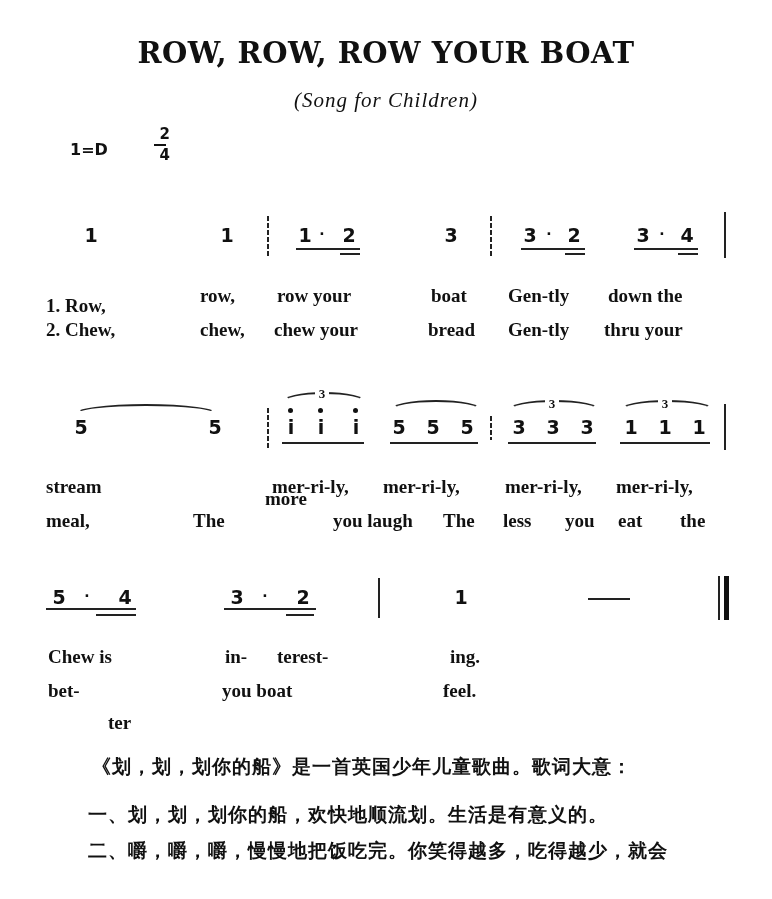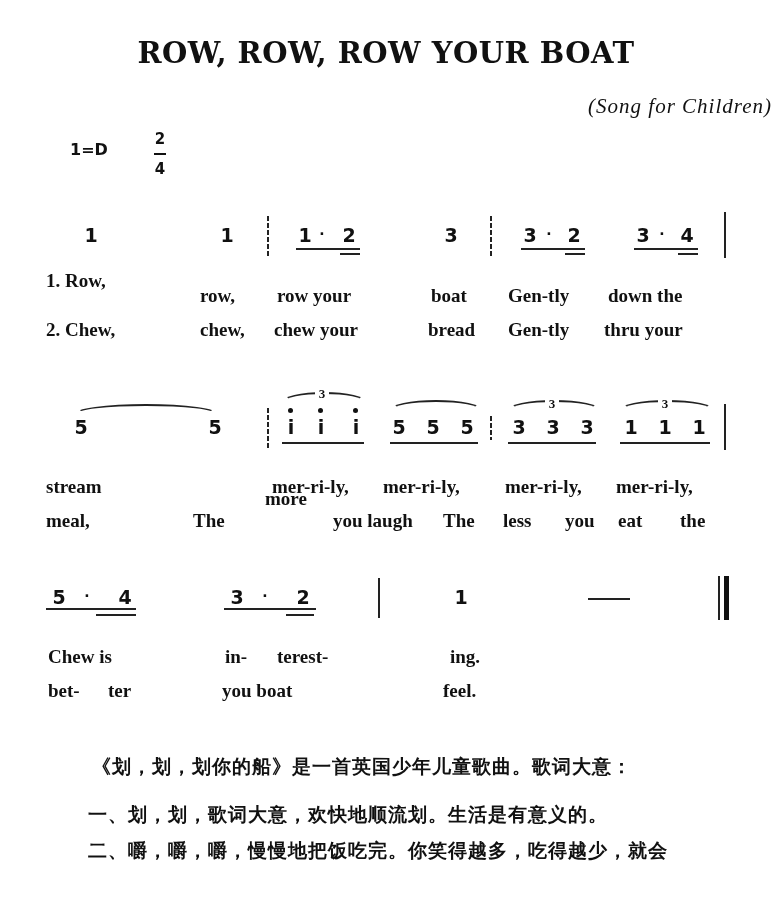--- a/index.html
+++ b/index.html
@@ -8,26 +8,26 @@
     color: #111111;
     font-family: "DejaVu Serif", serif;
   }
   .abs { position: absolute; }
   .title {
     left: 0; width: 772px; top: 36px; text-align: center;
     font-family: "DejaVu Serif", serif; font-weight: bold; font-size: 29px;
     letter-spacing: 0.5px;
   }
   .subtitle {
-    left: 0; width: 772px; top: 94px; text-align: right;
+    left: 0; width: 772px; top: 88px; text-align: center;
     font-family: "Liberation Serif", serif; font-style: italic; font-size: 21px;
     letter-spacing: 1px;
   }
   .key { left: 70px; top: 140px; font-family: "DejaVu Sans", sans-serif; font-weight: bold; font-size: 16px; }
-  .timesig { left: 150px; top: 126px; width: 20px; text-align: center; font-family: "DejaVu Sans", sans-serif; font-weight: bold; font-size: 15px; line-height: 26px; }
+  .timesig { left: 150px; top: 126px; width: 20px; text-align: right; font-family: "DejaVu Sans", sans-serif; font-weight: bold; font-size: 15px; line-height: 17px; }
   .timesig .bar { display:block; width: 12px; height: 2px; background:#111; margin: 1px auto; }
 
   .note {
     font-family: "DejaVu Sans", sans-serif; font-weight: bold; font-size: 19px;
     width: 18px; text-align: center;
   }
   .dotsep { font-family: "DejaVu Sans", sans-serif; font-weight: bold; font-size: 14px; width: 14px; text-align:center; }
   .barline { width: 2px; background: #222; }
   .barline.dash { background: repeating-linear-gradient(#222 0 5px, transparent 5px 7px); }
   .uline { height: 2px; background: #222; }
@@ -79,21 +79,21 @@
   <div class="abs uline" style="left:521px;top:248px;width:64px"></div>
   <div class="abs uline" style="left:565px;top:253px;width:20px"></div>
 
   <div class="abs note" style="left:634px;top:224px">3</div>
   <div class="abs dotsep" style="left:655px;top:226px">·</div>
   <div class="abs note" style="left:678px;top:224px">4</div>
   <div class="abs uline" style="left:634px;top:248px;width:64px"></div>
   <div class="abs uline" style="left:678px;top:253px;width:20px"></div>
   <div class="abs barline" style="left:724px;top:212px;height:46px"></div>
 
-  <div class="abs lyric" style="left:46px;top:270px">1. Row,</div>
+  <div class="abs lyric" style="left:46px;top:295px">1. Row,</div>
   <div class="abs lyric" style="left:200px;top:285px">row,</div>
   <div class="abs lyric" style="left:277px;top:285px">row your</div>
   <div class="abs lyric" style="left:431px;top:285px">boat</div>
   <div class="abs lyric" style="left:508px;top:285px">Gen-tly</div>
   <div class="abs lyric" style="left:608px;top:285px">down the</div>
 
   <div class="abs lyric" style="left:46px;top:319px">2. Chew,</div>
   <div class="abs lyric" style="left:200px;top:319px">chew,</div>
   <div class="abs lyric" style="left:274px;top:319px">chew your</div>
   <div class="abs lyric" style="left:428px;top:319px">bread</div>
@@ -174,22 +174,22 @@
   <div class="abs dash-long" style="left:588px;top:598px;width:42px"></div>
   <div class="abs barline" style="left:718px;top:576px;height:44px"></div>
   <div class="abs finalbar" style="left:724px;top:576px;height:44px"></div>
 
   <div class="abs lyric" style="left:48px;top:646px">Chew is</div>
   <div class="abs lyric" style="left:225px;top:646px">in-</div>
   <div class="abs lyric" style="left:277px;top:646px">terest-</div>
   <div class="abs lyric" style="left:450px;top:646px">ing.</div>
 
   <div class="abs lyric" style="left:48px;top:680px">bet-</div>
-  <div class="abs lyric" style="left:108px;top:680px">ter</div>
+  <div class="abs lyric" style="left:108px;top:712px">ter</div>
   <div class="abs lyric" style="left:222px;top:680px">you boat</div>
   <div class="abs lyric" style="left:443px;top:680px">feel.</div>
 </div>
 
 <div>
   <div class="abs cn" style="top:754px;left:92px">《划，划，划你的船》是一首英国少年儿童歌曲。歌词大意：</div>
-  <div class="abs cn" style="top:802px;left:88px">一、划，划，歌词大意，欢快地顺流划。生活是有意义的。</div>
+  <div class="abs cn" style="top:802px;left:88px">一、划，划，划你的船，欢快地顺流划。生活是有意义的。</div>
   <div class="abs cn" style="top:838px;left:88px">二、嚼，嚼，嚼，慢慢地把饭吃完。你笑得越多，吃得越少，就会</div>
 </div>
 
 </body></html>

